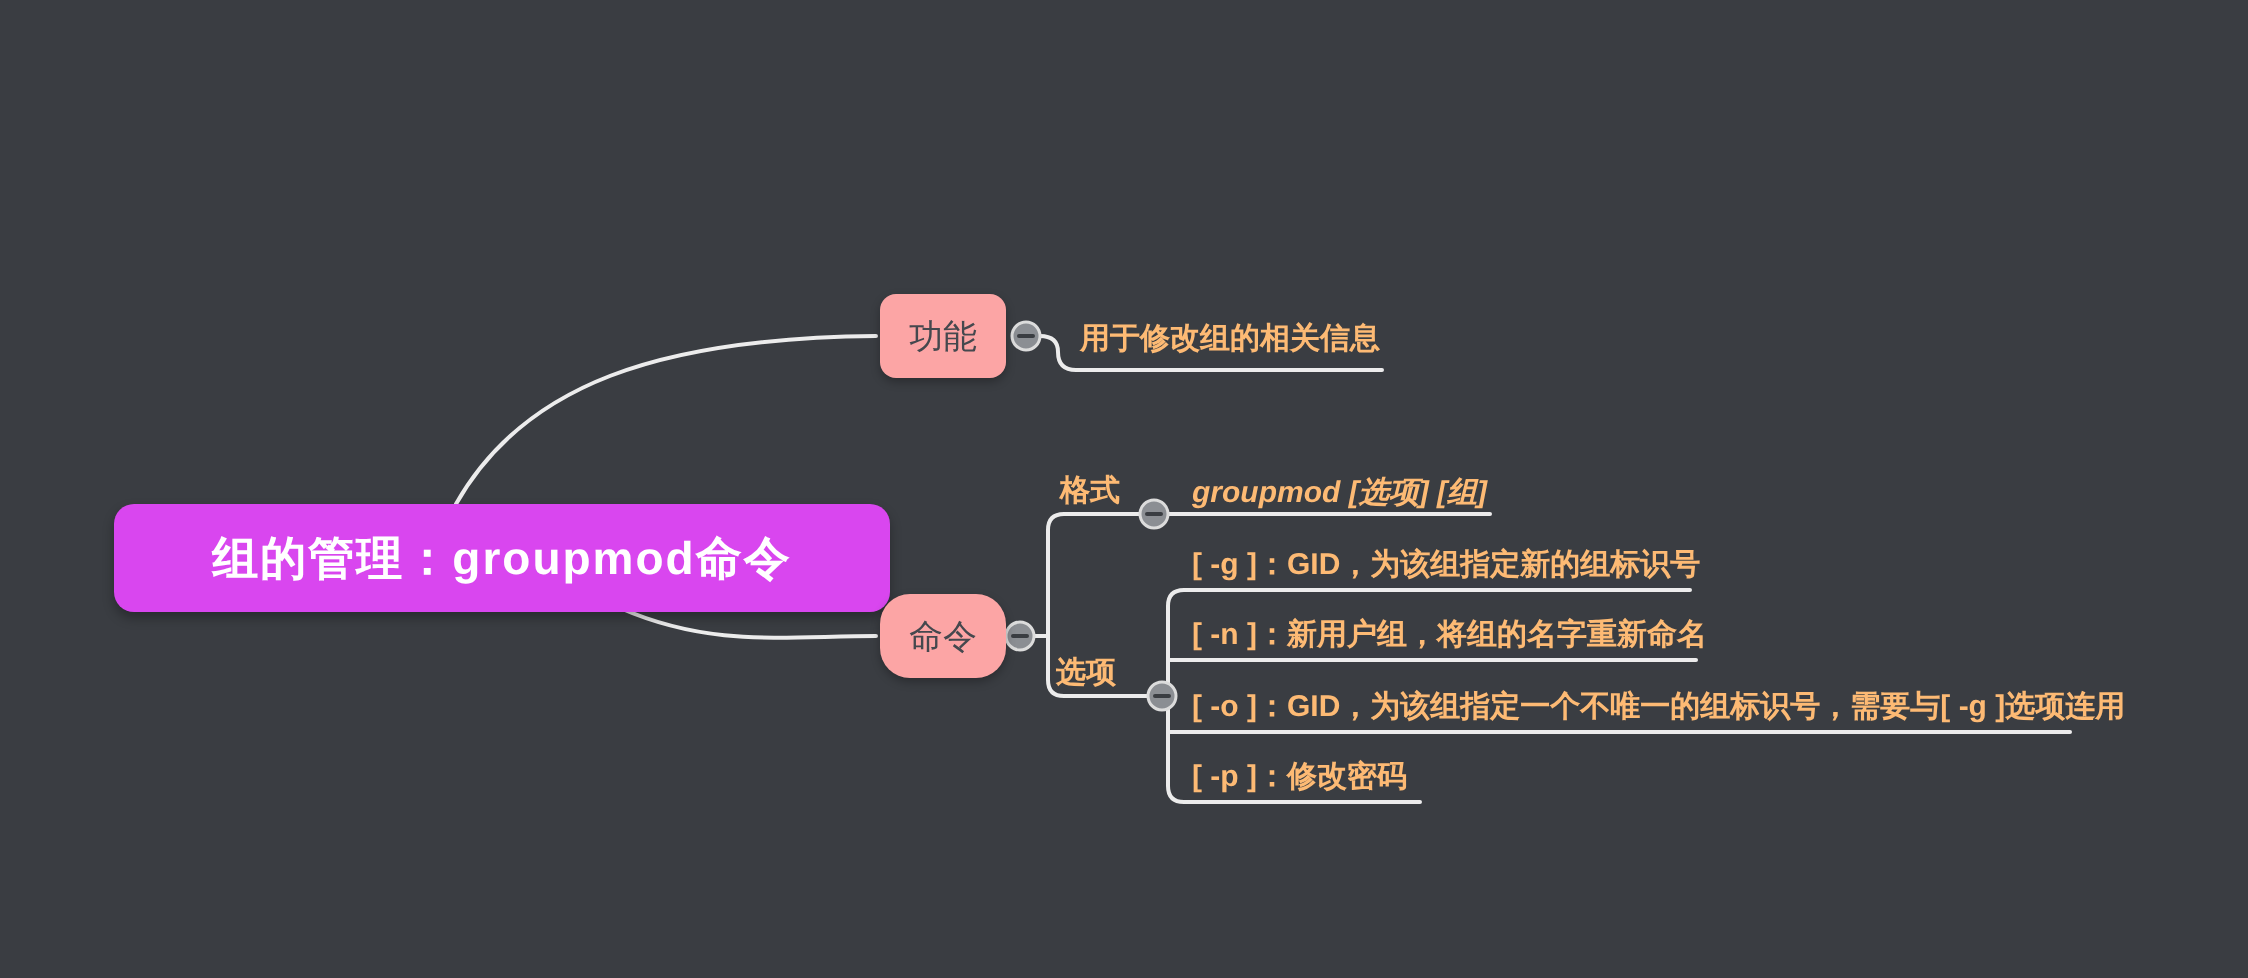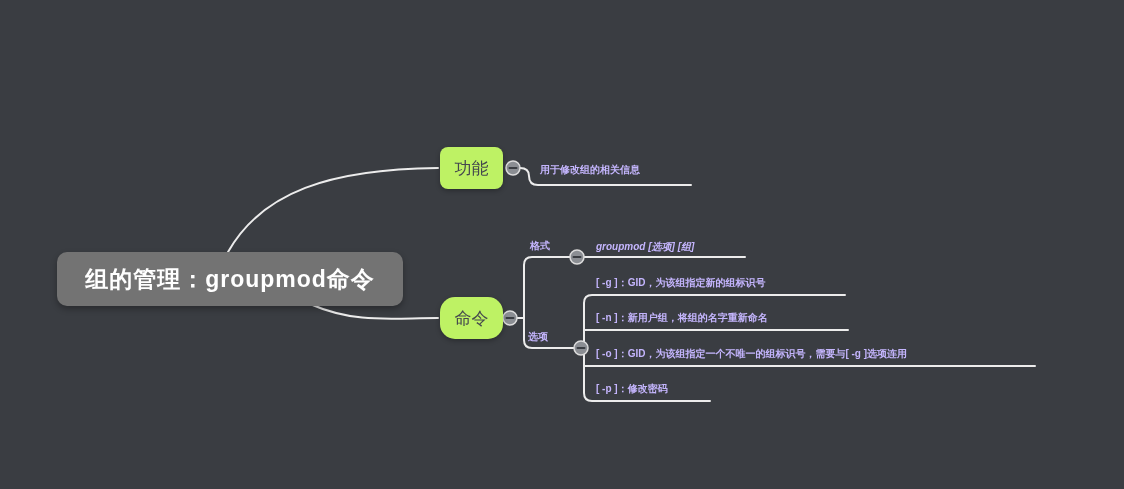--- a/index.html
+++ b/index.html
@@ -25,43 +25,43 @@
     position: absolute;
     display: flex;
     align-items: center;
     justify-content: center;
     box-sizing: border-box;
     white-space: nowrap;
     cursor: default;
   }
   .root-box {
     left: 57px; top: 252px;
-    width: 346px; height: 54px;
-    background: #737373;
+    width: 388px; height: 54px;
+    background: #d946ef;
     border-radius: 10px;
     color: #ffffff;
     font-size: 23px;
     font-weight: bold;
     box-shadow: 0 3px 6px rgba(0,0,0,0.30);
     letter-spacing: 1px;
   }
   .topic-box {
     width: 63px; height: 42px;
-    background: #bef264;
+    background: #fca5a5;
     border-radius: 8px;
     color: #45484e;
     font-size: 17px;
     box-shadow: 0 2px 5px rgba(0,0,0,0.28);
   }
   .topic-box.fn { left: 440px; top: 147px; }
   .topic-box.cmd { left: 440px; top: 297px; border-radius: 15px; }
   .line-label {
     position: absolute;
-    color: #c4b5fd;
-    font-size: 10px;
+    color: #fdba74;
+    font-size: 15px;
     font-weight: bold;
     line-height: 20px;
     white-space: nowrap;
     cursor: default;
   }
   .lbl-desc   { left: 540px; top: 160px; }
   .lbl-geshi  { left: 530px; top: 236px; }
   .lbl-fmt    { left: 596px; top: 237px; font-style: italic; }
   .lbl-xx     { left: 528px; top: 327px; }
   .lbl-opt-g  { left: 596px; top: 273px; text-align: right; }

